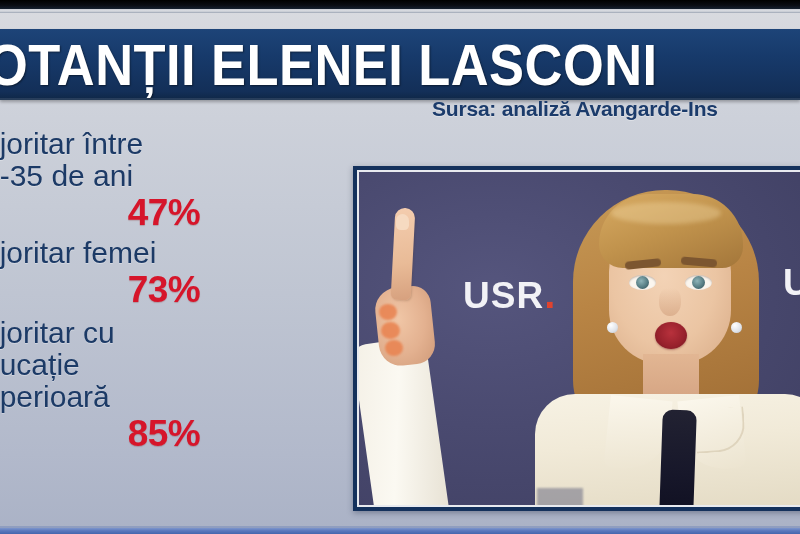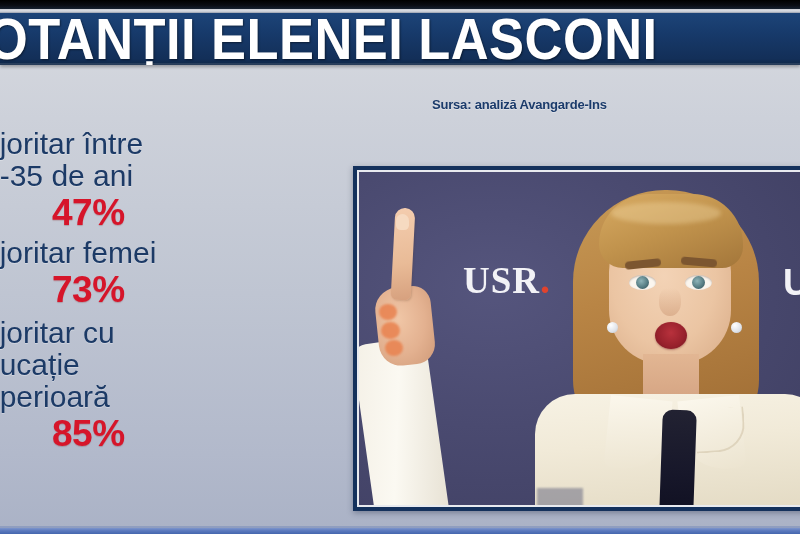--- a/index.html
+++ b/index.html
@@ -27,22 +27,22 @@
   .top-hairline {
     position: absolute;
     left: 0; top: 9px;
     width: 800px; height: 4px;
     background: linear-gradient(180deg, #c9ccd3 0%, #dadde2 50%, #9aa3b2 100%);
   }
 
   
   .title-banner {
     position: absolute;
-    left: 0; top: 13px;
-    width: 800px; height: 52px;
+    left: 0; top: 29px;
+    width: 800px; height: 71px;
     background: linear-gradient(180deg, #1d4478 0%, #173a6b 38%, #132f58 88%, #0f2746 100%);
     box-shadow: 0 2px 3px rgba(0,0,0,0.28);
     overflow: hidden;
   }
   .title-banner::after {
     content: "";
     position: absolute;
     left: 0; bottom: 0; width: 100%; height: 2px;
     background: rgba(255,255,255,0.10);
   }
@@ -68,21 +68,21 @@
   }
 
   
   .source-line {
     position: absolute;
     left: 432px;
     top: 97px;
     white-space: nowrap;
     color: #1b3b6b;
     font-family: "Liberation Sans", sans-serif;
-    font-size: 13px;
+    font-size: 21px;
     font-weight: 700;
     letter-spacing: -0.2px;
     text-shadow: 0 1px 0 rgba(255,255,255,0.35);
   }
 
   
   .stats-column {
     position: absolute;
     left: 0;
     top: 128px;
@@ -101,22 +101,22 @@
     white-space: nowrap;
     margin-left: -17px;
     text-shadow: 0 1px 0 rgba(255,255,255,0.30);
   }
   .stat-value {
     color: #d6152a;
     font-family: "Liberation Sans", sans-serif;
     font-size: 37px;
     font-weight: 700;
     line-height: 1.1;
-    text-align: left;
-    padding-left: 52px;
+    text-align: center;
+    padding-left: 28px;
     letter-spacing: -0.5px;
     text-shadow: 0 1px 1px rgba(120,0,0,0.22);
   }
   .stat-gap-a { height: 4px; }
   .stat-gap-b { height: 6px; }
 
   
   .photo-frame {
     position: absolute;
     left: 353px;
@@ -158,23 +158,22 @@
   .backdrop-logo {
     position: absolute;
     color: #f2f2f6;
     font-family: "Liberation Sans", sans-serif;
     font-weight: 700;
     letter-spacing: 1px;
     filter: blur(0.4px);
   }
   .logo-1 {
     left: 104px;
-    top: 84px;
+    top: 100px;
     font-size: 37px;
-    font-family: Liberation Serif, serif;
   }
   .logo-dot {
     color: #e0432e;
     font-size: 40px;
   }
   .logo-2 {
     left: 424px;
     top: 90px;
     font-size: 37px;
   }

